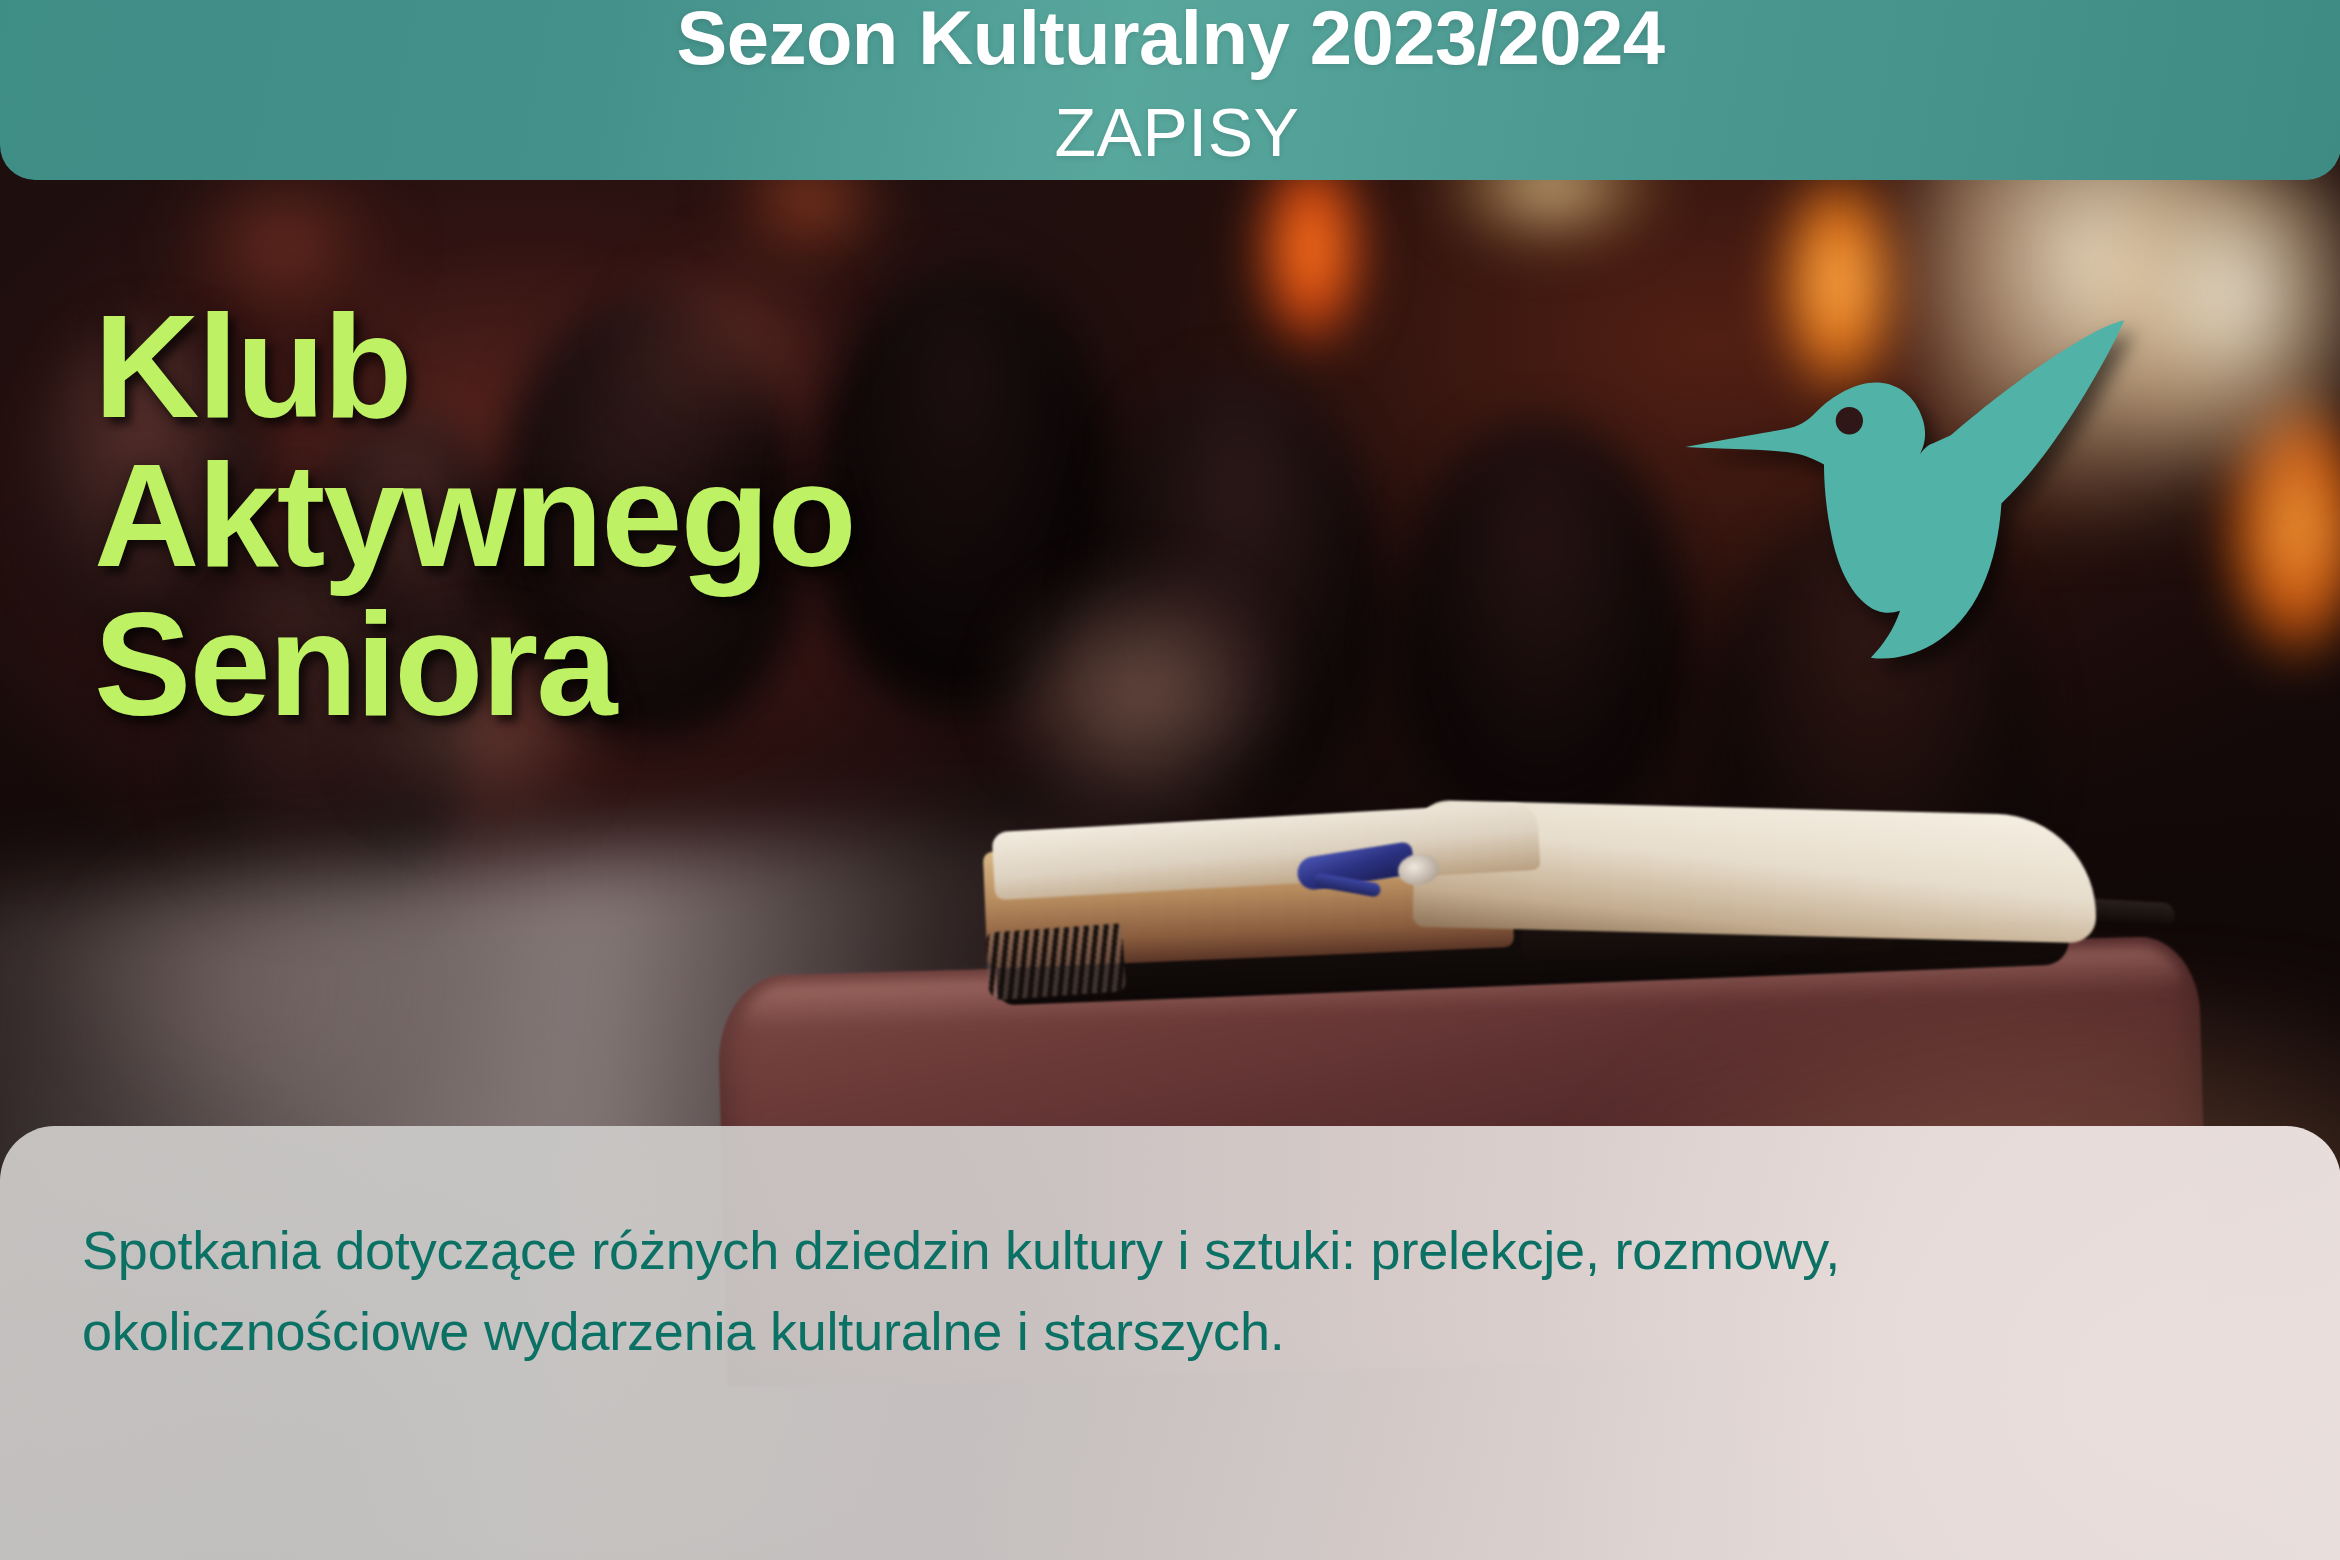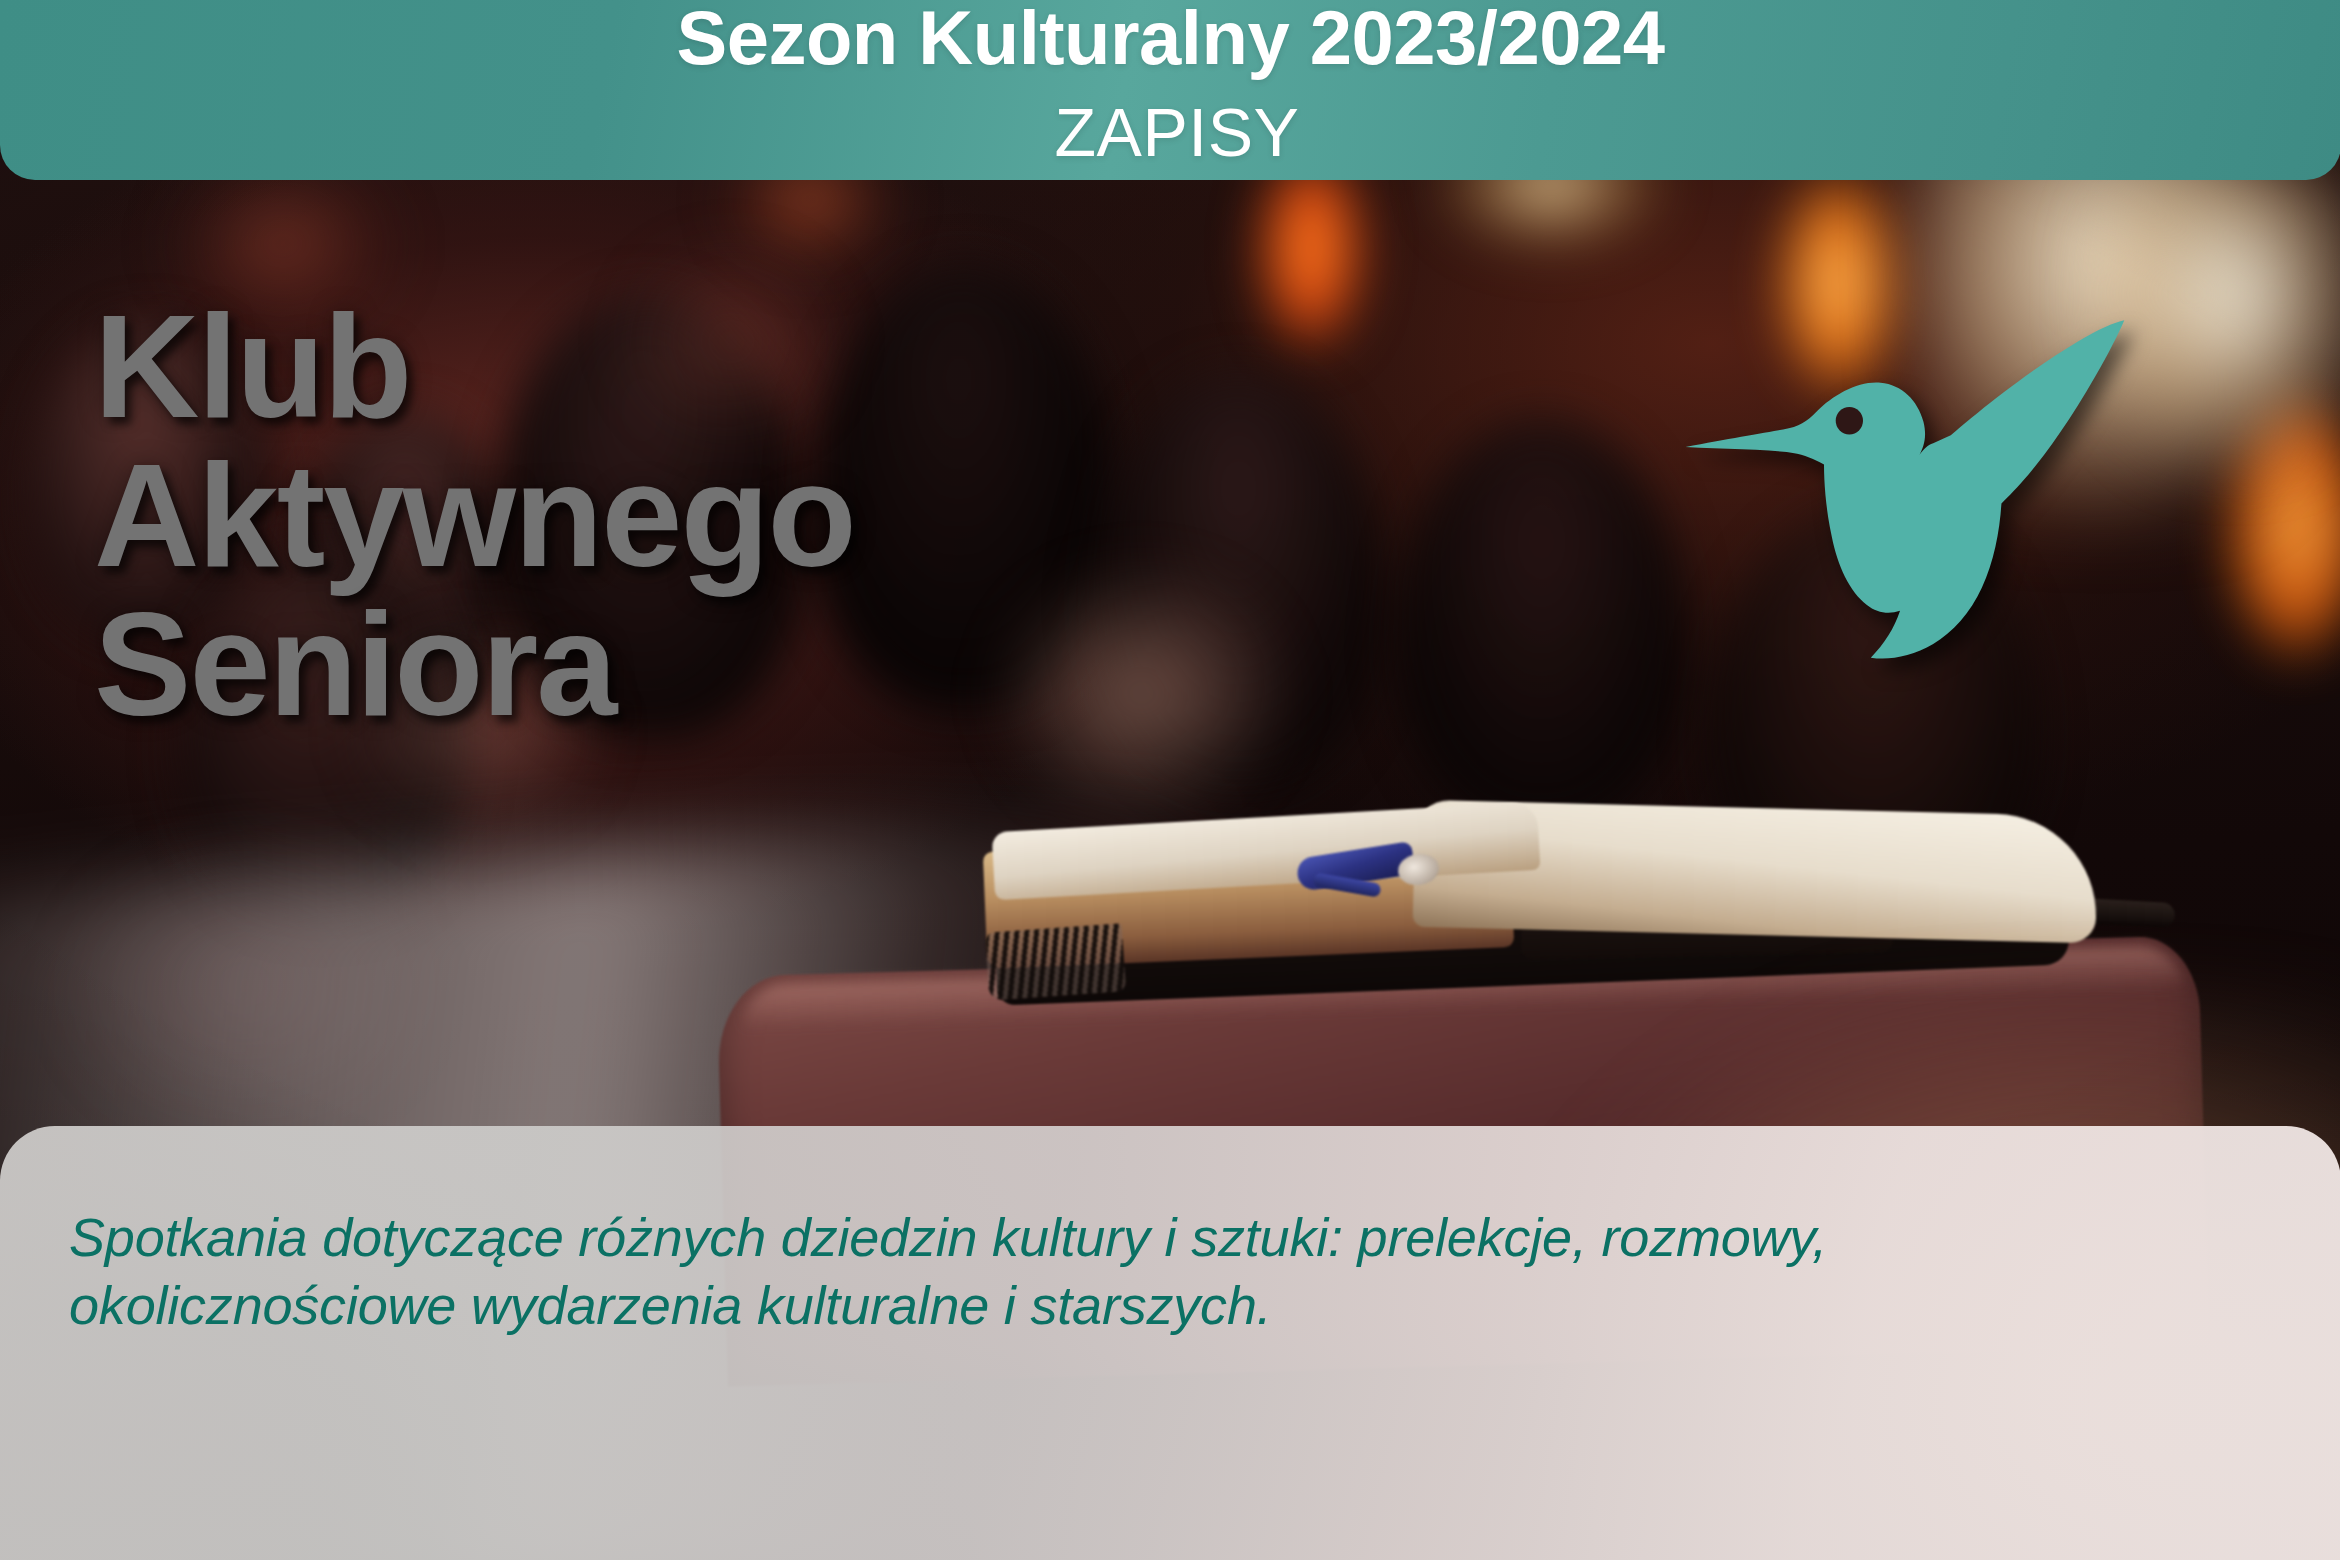--- a/index.html
+++ b/index.html
@@ -256,21 +256,21 @@
     text-shadow: 0 2px 5.9px rgba(0,0,0,.12);
     margin-left: 13px;
   }
 
   
   .main-title {
     position: absolute;
     left: 94px;
     top: 293px;
     width: 1190px;
-    color: #737373;
+    color: #bef264;
     font-size: 146px;
     font-weight: 700;
     line-height: 1.02;
     letter-spacing: -2px;
     text-shadow: 5.9px 6.8px 8.8px rgba(0,0,0,.62), 0 0 25px rgba(0,0,0,.35);
   }
   .main-title .tline { display: block; }
 
   
   .bird {
@@ -308,22 +308,21 @@
     line-height: 1.18;
     letter-spacing: -0.4px;
     margin: 0 0 7.8px 0;
   }
   .info-body {
     color: #0b7164;
     font-size: 54px;
     font-weight: 400;
     line-height: 1.2;
     letter-spacing: -0.2px;
-    margin: 3px;
-    font-style: italic;
+    margin: 16px;
   }
 </style>
 </head>
 <body>
 
 <div id="poster">
 
   <div class="photo">
     <div class="photo-layer bg-base"></div>
 

